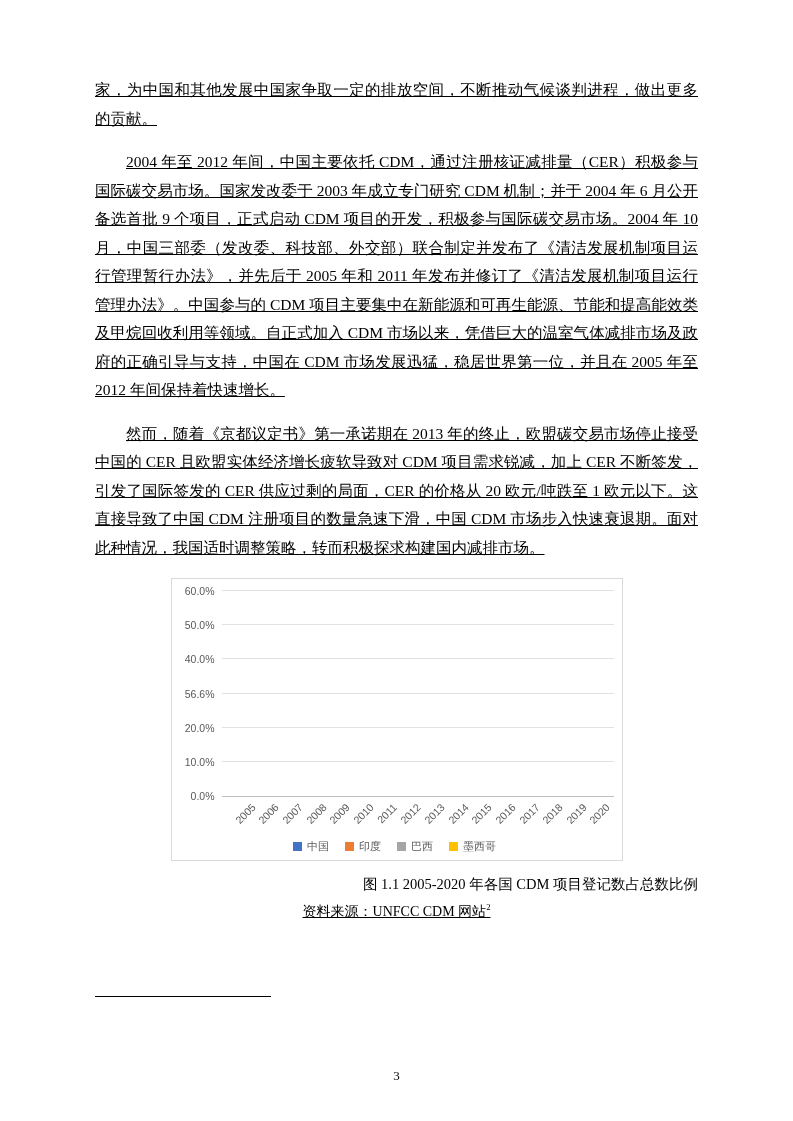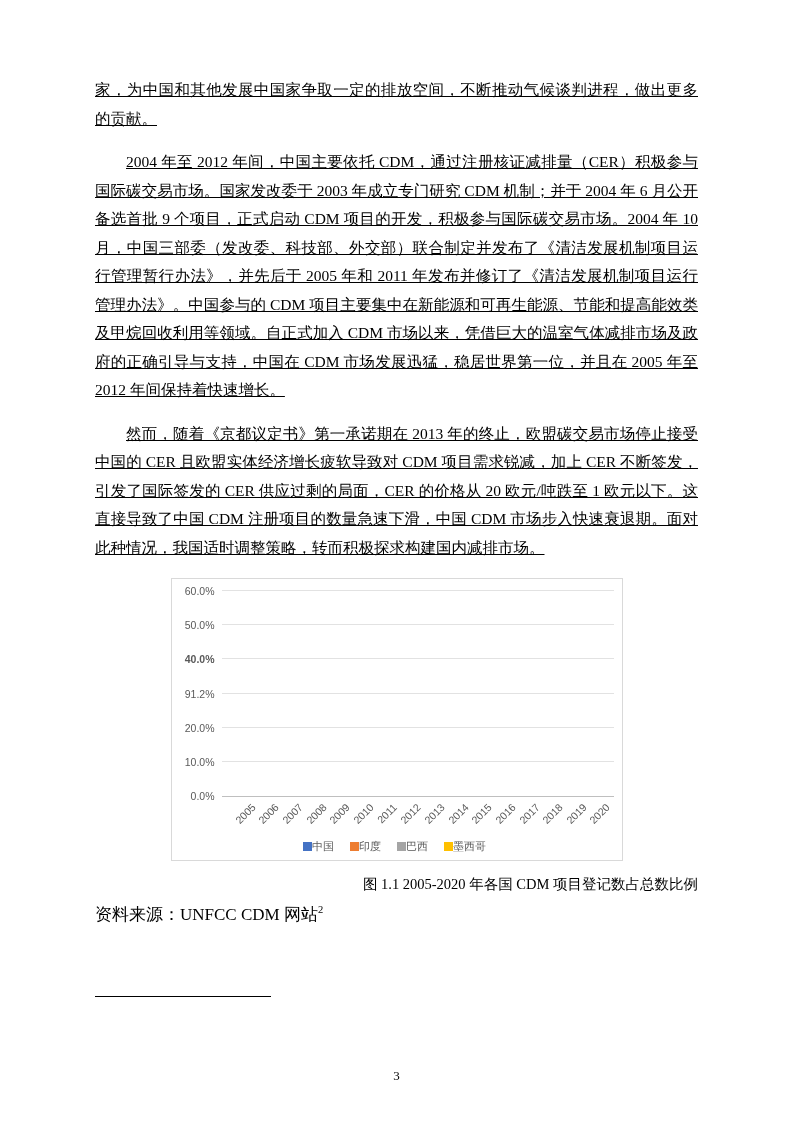--- a/index.html
+++ b/index.html
@@ -57,25 +57,25 @@
   .x-slot{width:23px;position:relative;}
   .x-slot span{
     position:absolute;top:4px;right:50%;margin-right:-9px;
     transform:rotate(-45deg);transform-origin:top right;
     white-space:nowrap;display:block;
   }
   .legend{
     display:flex;justify-content:center;align-items:center;gap:16px;
     margin-top:4px;font-size:11px;color:#595959;
   }
-  .legend-item{display:flex;align-items:center;text-align:right;}
+  .legend-item{display:flex;align-items:center;gap:5px;text-align:right;}
   .swatch{width:9px;height:9px;display:inline-block;}
 
   .caption{font-size:14.5px;text-align:right;margin-top:14px;}
-  .source{font-size:17px;text-align:left;margin-top:9px;}
+  .source{font-size:14px;text-align:center;margin-top:9px;text-decoration:underline;}
   sup.fn{font-size:0.62em;vertical-align:super;line-height:0;}
 
   
   .footnote-block{position:absolute;left:95px;right:95px;top:996px;}
   .footnote-sep{width:176px;border-top:1px solid #000;margin-bottom:12px;}
   .footnote{font-size:12.5px;line-height:18px;}
   .page-number{
     position:absolute;left:0;right:0;top:1068px;
     text-align:center;font-size:13px;
   }
@@ -89,22 +89,22 @@
     <p class="body-text">家，为中国和其他发展中国家争取一定的排放空间，不断推动气候谈判进程，做出更多的贡献。</p>
     <p class="body-text indent">2004 年至 2012 年间，中国主要依托 CDM，通过注册核证减排量（CER）积极参与国际碳交易市场。国家发改委于 2003 年成立专门研究 CDM 机制；并于 2004 年 6 月公开备选首批 9 个项目，正式启动 CDM 项目的开发，积极参与国际碳交易市场。2004 年 10 月，中国三部委（发改委、科技部、外交部）联合制定并发布了《清洁发展机制项目运行管理暂行办法》，并先后于 2005 年和 2011 年发布并修订了《清洁发展机制项目运行管理办法》。中国参与的 CDM 项目主要集中在新能源和可再生能源、节能和提高能效类及甲烷回收利用等领域。自正式加入 CDM 市场以来，凭借巨大的温室气体减排市场及政府的正确引导与支持，中国在 CDM 市场发展迅猛，稳居世界第一位，并且在 2005 年至 2012 年间保持着快速增长。</p>
     <p class="body-text indent">然而，随着《京都议定书》第一承诺期在 2013 年的终止，欧盟碳交易市场停止接受中国的 CER 且欧盟实体经济增长疲软导致对 CDM 项目需求锐减，加上 CER 不断签发，引发了国际签发的 CER 供应过剩的局面，CER 的价格从 20 欧元/吨跌至 1 欧元以下。这直接导致了中国 CDM 注册项目的数量急速下滑，中国 CDM 市场步入快速衰退期。面对此种情况，我国适时调整策略，转而积极探求构建国内减排市场。</p>
 
     <div class="figure-box">
       <div class="chart-wrap">
         <div class="y-axis">
             <div class="y-tick" style="top: 100%;">0.0%</div>
             <div class="y-tick" style="top: 83.3333%;">10.0%</div>
             <div class="y-tick" style="top: 66.6667%;">20.0%</div>
-            <div class="y-tick" style="top: 50%;">91.2%</div>
-            <div class="y-tick" style="top: 33.3333%; font-weight: bold;">40.0%</div>
+            <div class="y-tick" style="top: 50%;">56.6%</div>
+            <div class="y-tick" style="top: 33.3333%;">40.0%</div>
             <div class="y-tick" style="top: 16.6667%;">50.0%</div>
             <div class="y-tick" style="top: 0%;">60.0%</div>
           </div>
         <div class="plot">
             <div class="gridline" style="bottom: 100%;"></div>
             <div class="gridline" style="bottom: 83.3333%;"></div>
             <div class="gridline" style="bottom: 66.6667%;"></div>
             <div class="gridline" style="bottom: 50%;"></div>
             <div class="gridline" style="bottom: 33.3333%;"></div>
             <div class="gridline" style="bottom: 16.6667%;"></div>

